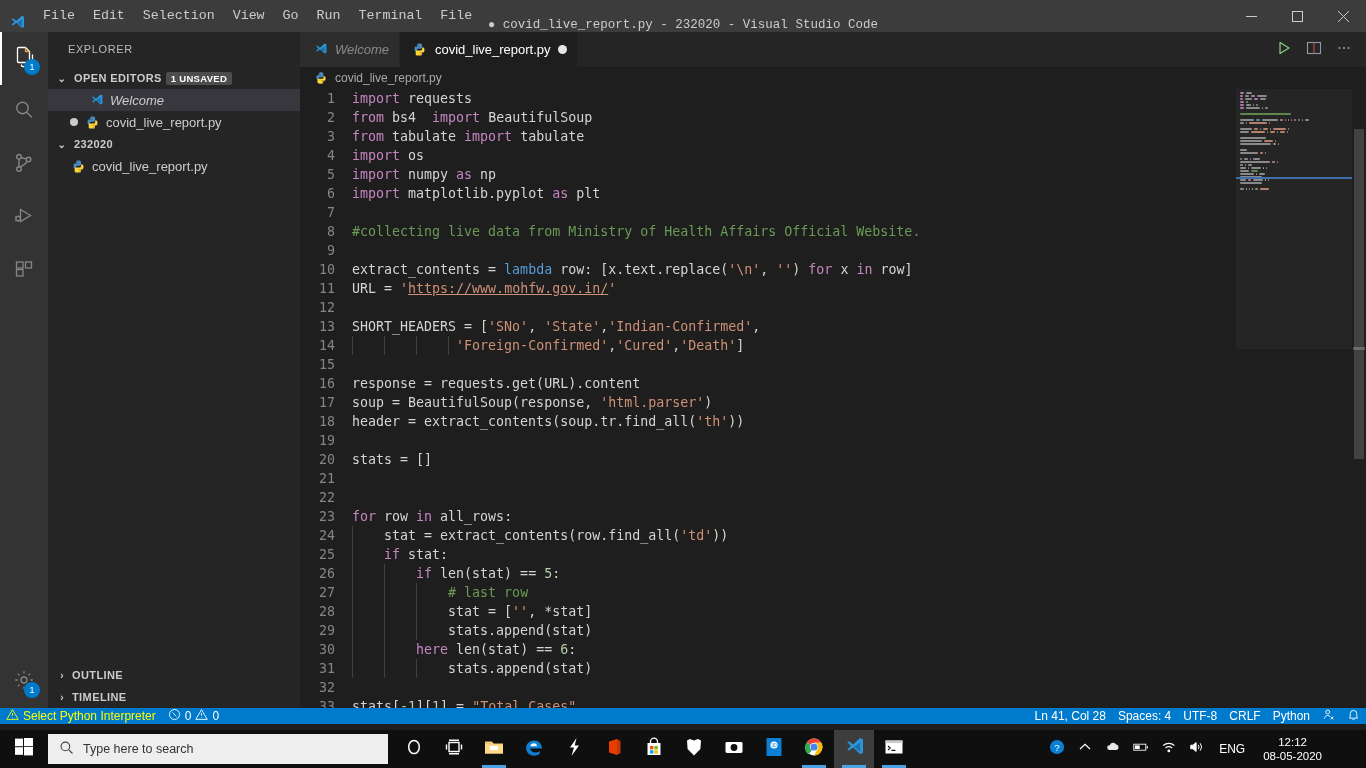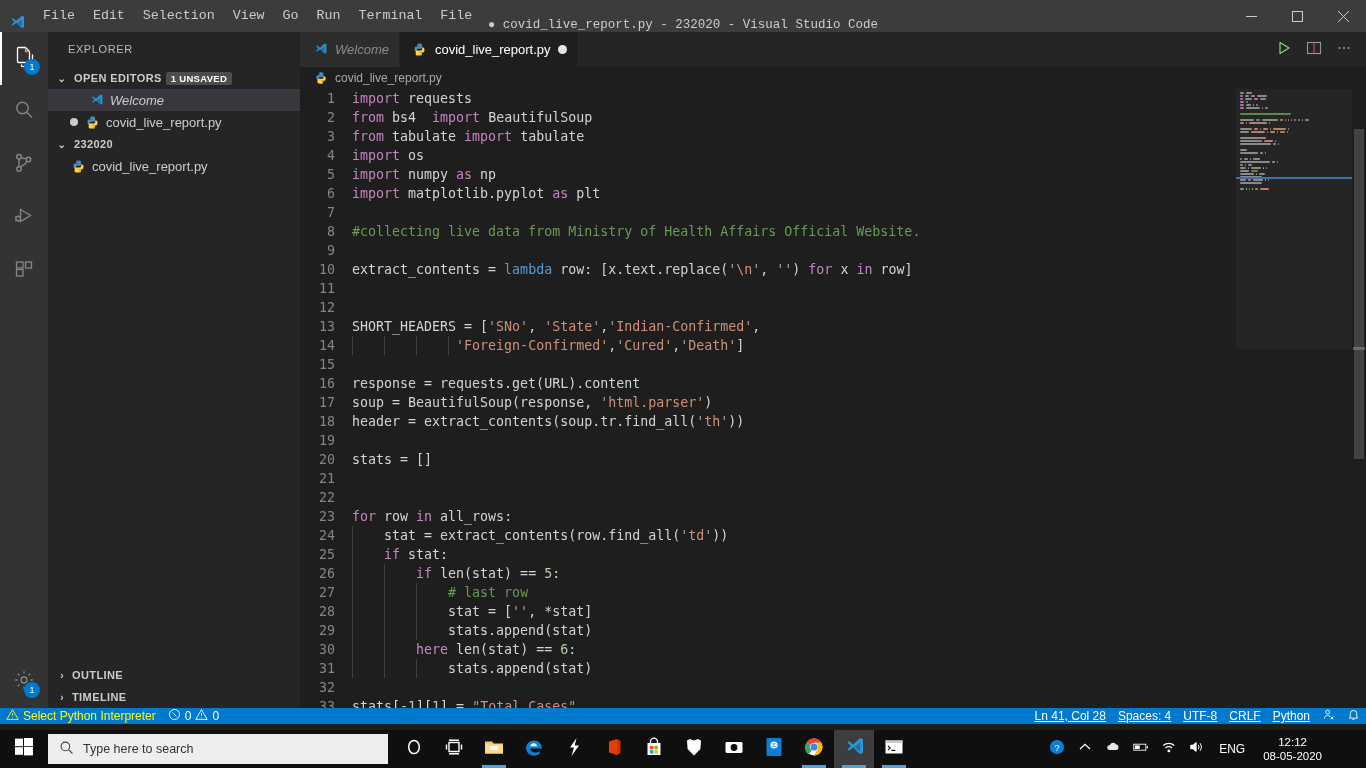--- a/index.html
+++ b/index.html
@@ -174,21 +174,21 @@
     position: absolute; right: 1px; width: 12px; height: 3px; background: #cccccc4d;
   }
 
   
   .statusbar {
     position: absolute; top: 708px; left: 0; width: 1366px; height: 16px;
     background: #007acc; color: #ffffff;
     display: flex; align-items: center; font-size: 12px;
   }
   .sb-left { display: flex; align-items: center; }
-  .sb-right { display: flex; align-items: flex-start; margin-left: auto; text-decoration: underline; }
+  .sb-right { display: flex; align-items: flex-start; margin-left: auto; }
   .sb-item {
     height: 22px; display: flex; align-items: center; gap: 4px;
     padding: 0 6px; cursor: pointer; white-space: nowrap;
   }
   .sb-item.warnyellow { color: #ffff00; }
   .sb-item svg { width: 13px; height: 13px; }
 
   
   .taskbar {
     position: absolute; top: 730px; left: 0; width: 1366px; height: 38px;
@@ -457,21 +457,21 @@
           <div class="code-line"><span class="ln">1</span><span><span class="kw">import</span><span class="ctext"> requests</span></span></div>
           <div class="code-line"><span class="ln">2</span><span><span class="kw">from</span><span class="ctext"> bs4  </span><span class="kw">import</span><span class="ctext"> BeautifulSoup</span></span></div>
           <div class="code-line"><span class="ln">3</span><span><span class="kw">from</span><span class="ctext"> tabulate </span><span class="kw">import</span><span class="ctext"> tabulate</span></span></div>
           <div class="code-line"><span class="ln">4</span><span><span class="kw">import</span><span class="ctext"> os</span></span></div>
           <div class="code-line"><span class="ln">5</span><span><span class="kw">import</span><span class="ctext"> numpy </span><span class="kw">as</span><span class="ctext"> np</span></span></div>
           <div class="code-line"><span class="ln">6</span><span><span class="kw">import</span><span class="ctext"> matplotlib.pyplot </span><span class="kw">as</span><span class="ctext"> plt</span></span></div>
           <div class="code-line"><span class="ln">7</span><span></span></div>
           <div class="code-line"><span class="ln">8</span><span><span class="cmt">#collecting live data from Ministry of Health Affairs Official Website.</span></span></div>
           <div class="code-line"><span class="ln">9</span><span></span></div>
           <div class="code-line"><span class="ln">10</span><span><span class="ctext">extract_contents = </span><span class="kw2">lambda</span><span class="ctext"> row: [x.text.replace(</span><span class="str">'\n'</span><span class="ctext">, </span><span class="str">''</span><span class="ctext">) </span><span class="kw">for</span><span class="ctext"> x </span><span class="kw">in</span><span class="ctext"> row]</span></span></div>
-          <div class="code-line"><span class="ln">11</span></div>
+          <div class="code-line"><span class="ln">11</span><span><span class="ctext">URL = </span><span class="str">'</span><span class="link">https://www.mohfw.gov.in/</span><span class="str">'</span></span></div>
           <div class="code-line"><span class="ln">12</span><span></span></div>
           <div class="code-line"><span class="ln">13</span><span><span class="ctext">SHORT_HEADERS = [</span><span class="str">'SNo'</span><span class="ctext">, </span><span class="str">'State'</span><span class="ctext">,</span><span class="str">'Indian-Confirmed'</span><span class="ctext">,</span></span></div>
           <div class="code-line"><span class="ln">14</span><span><span class="ctext">             </span><span class="str">'Foreign-Confirmed'</span><span class="ctext">,</span><span class="str">'Cured'</span><span class="ctext">,</span><span class="str">'Death'</span><span class="ctext">]</span></span></div>
           <div class="code-line"><span class="ln">15</span><span></span></div>
           <div class="code-line"><span class="ln">16</span><span><span class="ctext">response = requests.get(URL).content</span></span></div>
           <div class="code-line"><span class="ln">17</span><span><span class="ctext">soup = BeautifulSoup(response, </span><span class="str">'html.parser'</span><span class="ctext">)</span></span></div>
           <div class="code-line"><span class="ln">18</span><span><span class="ctext">header = extract_contents(soup.tr.find_all(</span><span class="str">'th'</span><span class="ctext">))</span></span></div>
           <div class="code-line"><span class="ln">19</span><span></span></div>
           <div class="code-line"><span class="ln">20</span><span><span class="ctext">stats = []</span></span></div>
           <div class="code-line"><span class="ln">21</span></div>

